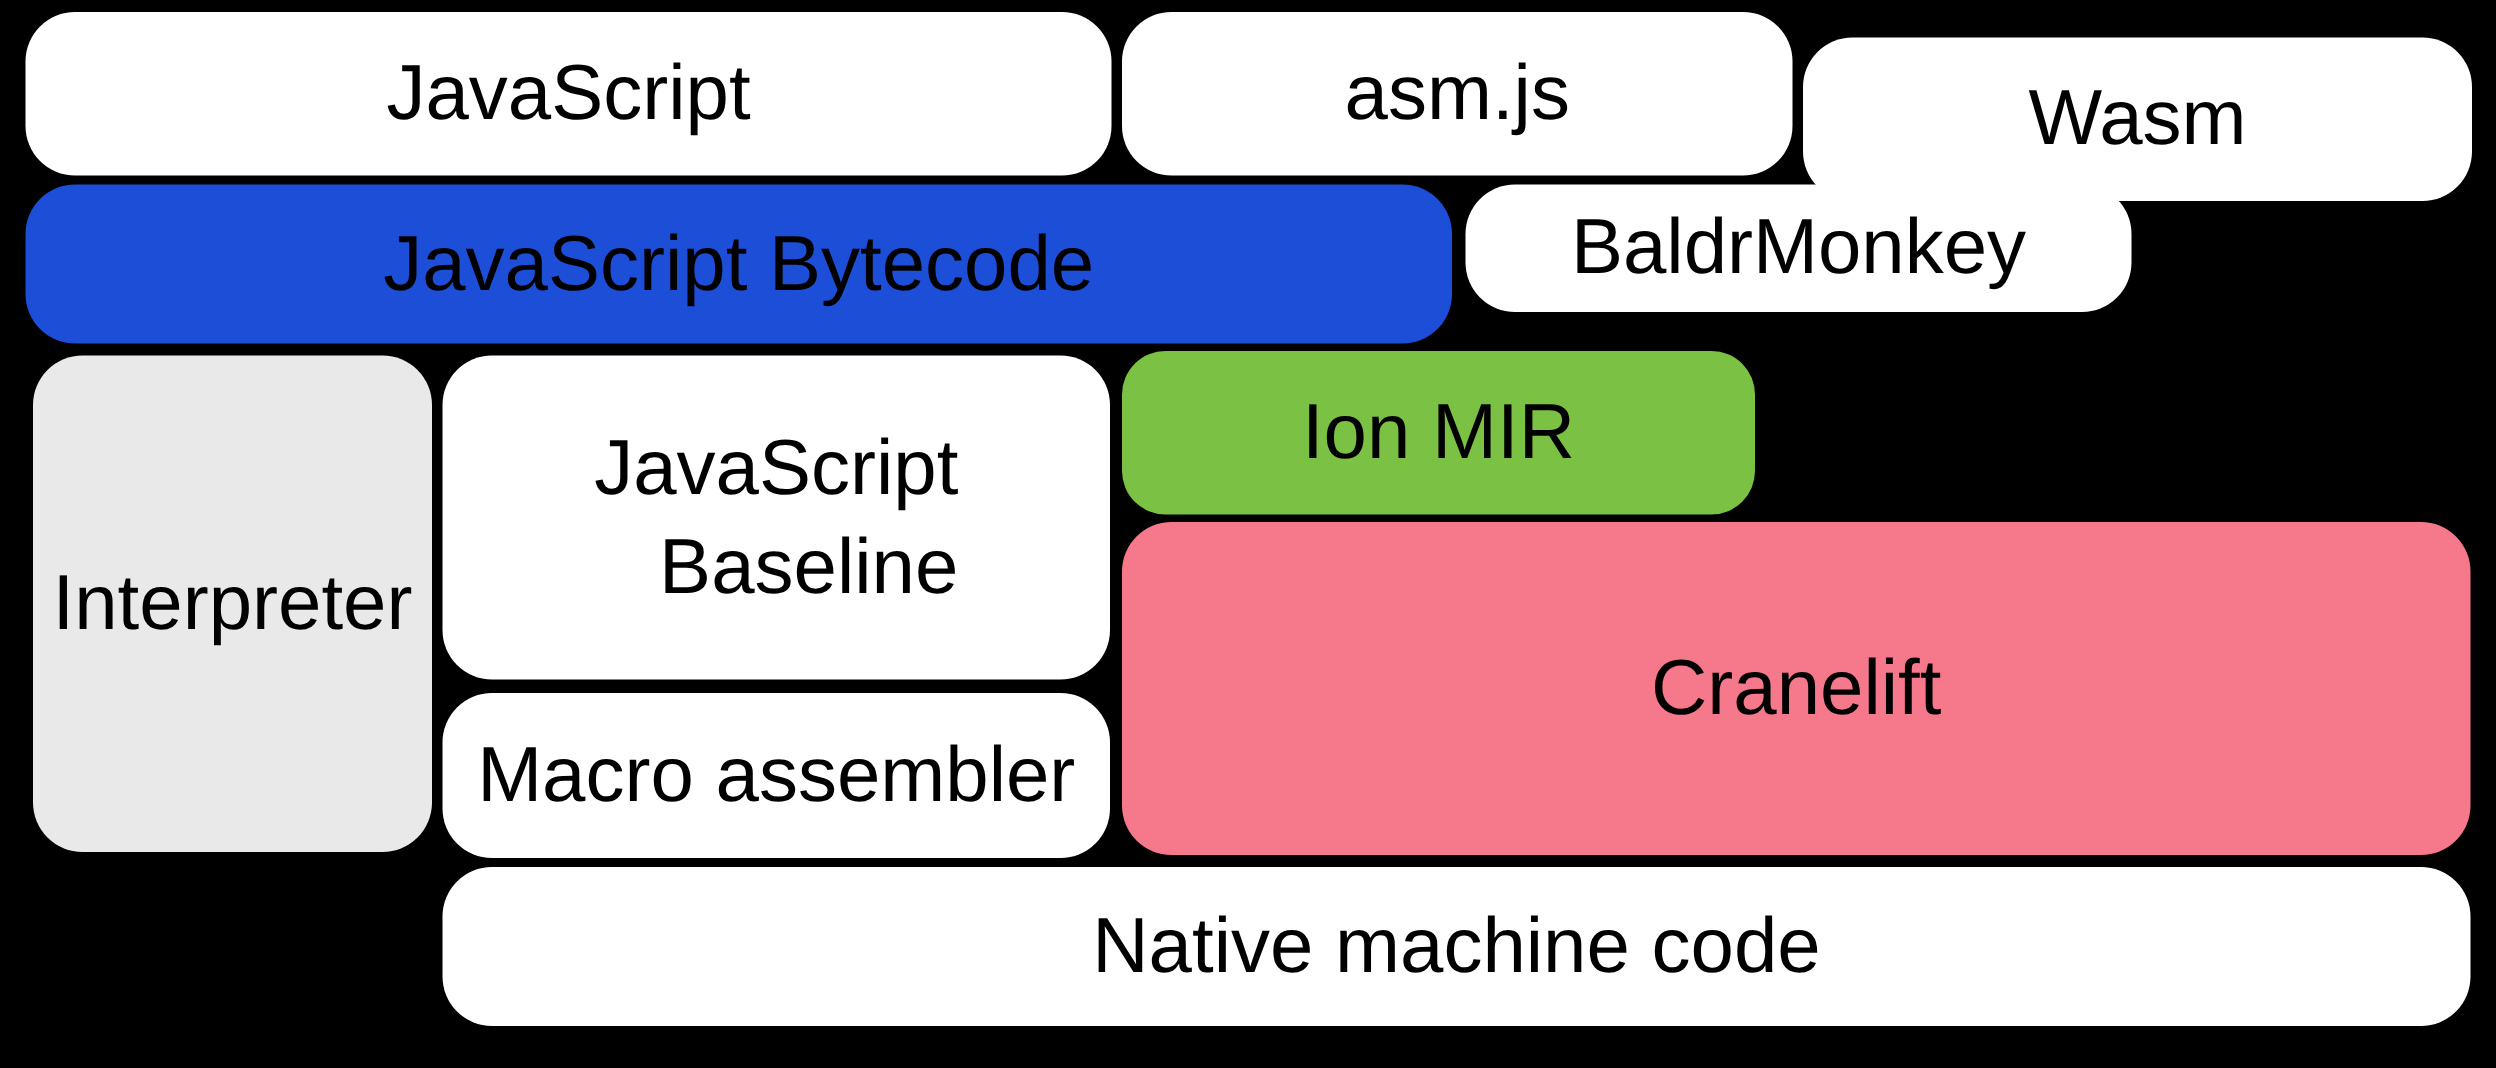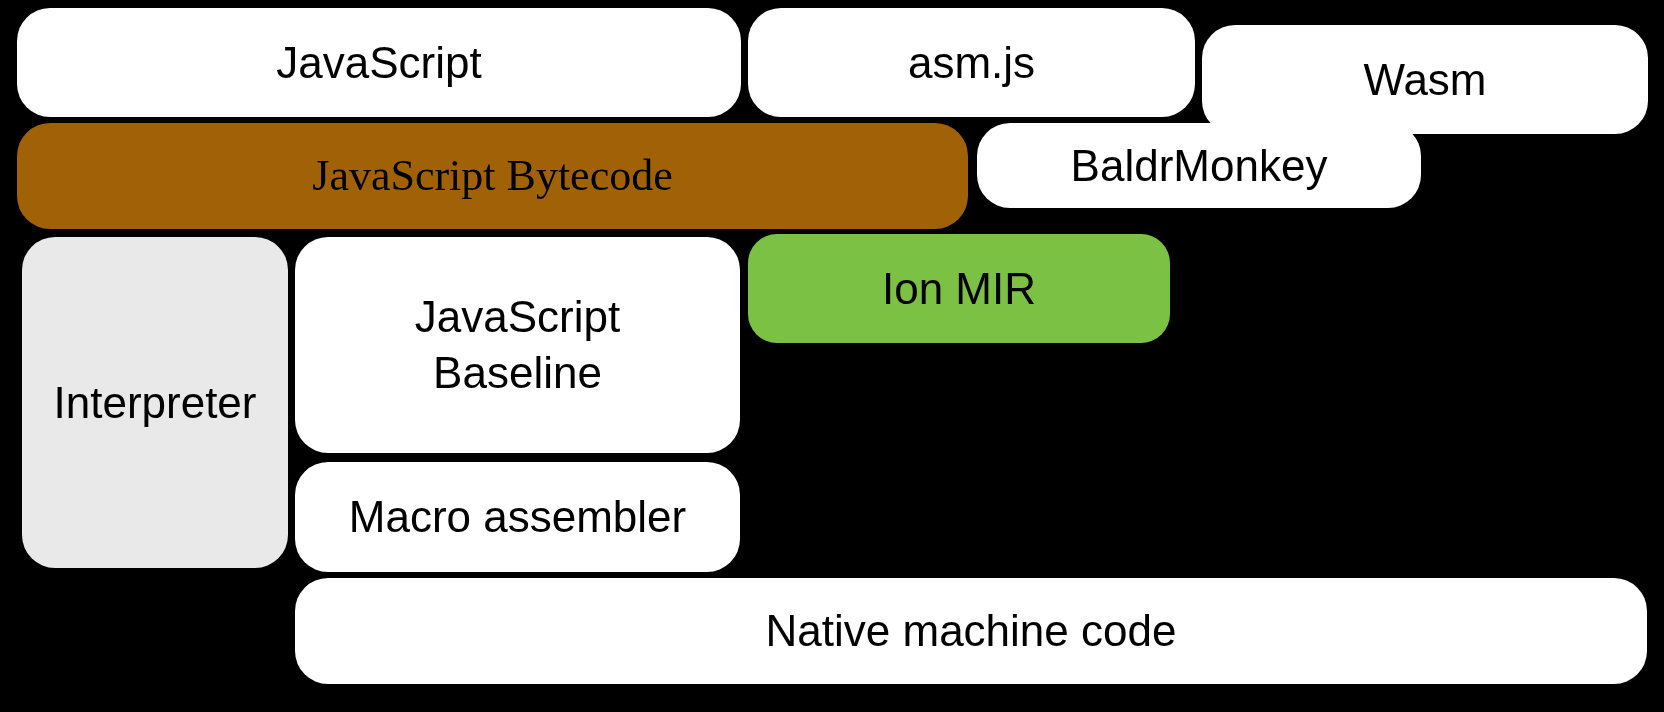--- a/index.html
+++ b/index.html
@@ -16,22 +16,22 @@
     font-family: "Liberation Sans", sans-serif;
   }
   .box {
     position: absolute;
     border-radius: 33px;
     background: #ffffff;
     color: #000000;
     display: flex;
     align-items: center;
     justify-content: center;
-    text-align: center;
-    font-size: 44px;
+    text-align: right;
+    font-size: 52px;
     line-height: 1.27;
     white-space: pre-line;
   }
   
   #b-javascript   { left: 17px;   top: 8px;   width: 724px;  height: 109px; }
   #b-asmjs        { left: 748px;  top: 8px;   width: 447px;  height: 109px; }
   #b-wasm         { left: 1202px; top: 25px;   width: 446px;  height: 109px; }
   #b-bytecode     { left: 17px;   top: 123px; width: 951px;  height: 106px; }
   #b-baldrmonkey  { left: 977px;  top: 123px; width: 444px;  height: 85px; }
   #b-interpreter  { left: 22px;   top: 237px; width: 266px;  height: 331px; }
@@ -45,29 +45,30 @@
 <body>
 
 <div class="canvas">
 
   <div class="box" id="b-javascript" style="background-color: rgb(255, 255, 255);">JavaScript</div>
 
   <div class="box" id="b-asmjs" style="background-color: rgb(255, 255, 255);">asm.js</div>
 
   <div class="box" id="b-wasm" style="background-color: rgb(255, 255, 255);">Wasm</div>
 
-  <div class="box" id="b-bytecode" style="background-color: #a16207; font-family: Liberation Serif, serif;">JavaScript Bytecode</div>
+  <div class="box" id="b-bytecode" style="background-color: #1d4ed8;">JavaScript Bytecode</div>
 
   <div class="box" id="b-baldrmonkey" style="background-color: rgb(255, 255, 255);">BaldrMonkey</div>
 
   <div class="box" id="b-interpreter" style="background-color: rgb(233, 233, 233);">Interpreter</div>
 
   <div class="box" id="b-baseline" style="background-color: rgb(255, 255, 255);">JavaScript
 Baseline</div>
 
   <div class="box" id="b-ionmir" style="background-color: rgb(123, 193, 67); border-radius: 29px;">Ion MIR</div>
 
+  <div class="box" id="b-cranelift" style="background-color: rgb(246, 121, 139);">Cranelift</div>
 
   <div class="box" id="b-macro" style="background-color: #ffffff;">Macro assembler</div>
 
   <div class="box" id="b-native" style="background-color: rgb(255, 255, 255);">Native machine code</div>
 
 </div>
 
 </body></html>

